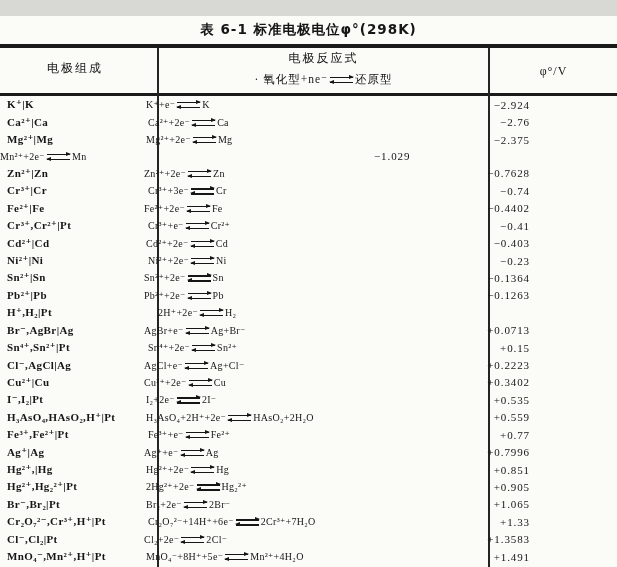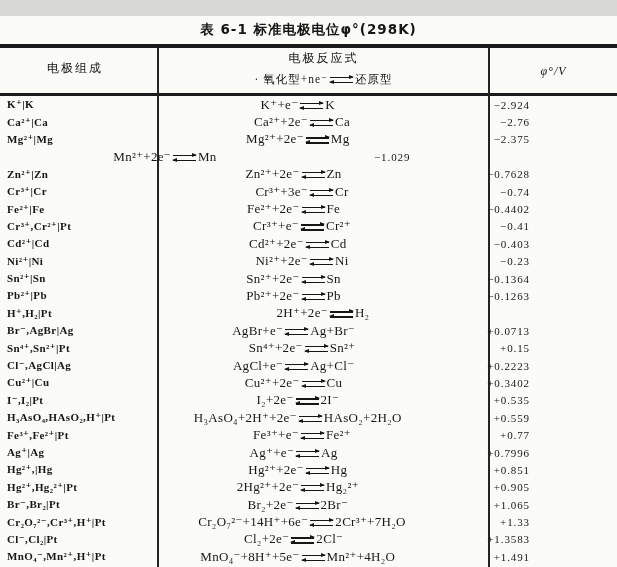--- a/index.html
+++ b/index.html
@@ -16,31 +16,31 @@
   .rule{position:absolute;left:0;width:617px;background:#1a1a1a;}
   .rule-top{top:28px;height:3.5px;}
   .rule-head{top:77px;height:2.5px;}
   .vline{position:absolute;top:31.5px;bottom:0;width:1.6px;background:#242424;}
   .vline-1{left:157px;}
   .vline-2{left:488px;}
   .hcell{position:absolute;font-size:12px;text-align:center;}
   .h-electrode{left:0;top:44px;width:150px;letter-spacing:2px;}
   .h-reaction{left:159px;top:34px;width:329px;letter-spacing:2px;}
   .h-reaction-sub{left:159px;top:56px;width:329px;font-size:11.5px;letter-spacing:1px;}
-  .h-potential{left:490px;top:48px;width:127px;font-style:italic;letter-spacing:1px;}
+  .h-potential{left:490px;top:48px;width:127px;letter-spacing:1px;}
   .tbody{
     position:absolute;left:0;top:80px;width:530px;bottom:0;
     display:flex;flex-direction:column;
   }
   .row{flex:1 1 auto;display:flex;align-items:center;}
   .c1{
     width:158px;box-sizing:border-box;padding-left:7px;
     font-weight:bold;font-size:11px;letter-spacing:0.4px;white-space:nowrap;
   }
-  .c2{width:330px;text-align:center;font-size:13px;letter-spacing:0.3px;white-space:nowrap;}
+  .c2{width:330px;font-size:10px;letter-spacing:0.3px;white-space:nowrap;}
   .c3{
     flex:1;box-sizing:border-box;padding-left:44px;
     font-weight:normal;font-size:11px;letter-spacing:0.9px;white-space:pre;
   }
   
   .eq{display:inline-block;vertical-align:-2px;margin:0 1px;}
   .eq i{display:block;position:relative;width:25px;height:5px;}
   .eq i::before{content:"";position:absolute;left:1px;right:1px;top:2px;height:1.2px;background:#161616;}
   .eq i.t::after{
     content:"";position:absolute;right:0;top:0;width:0;height:0;

